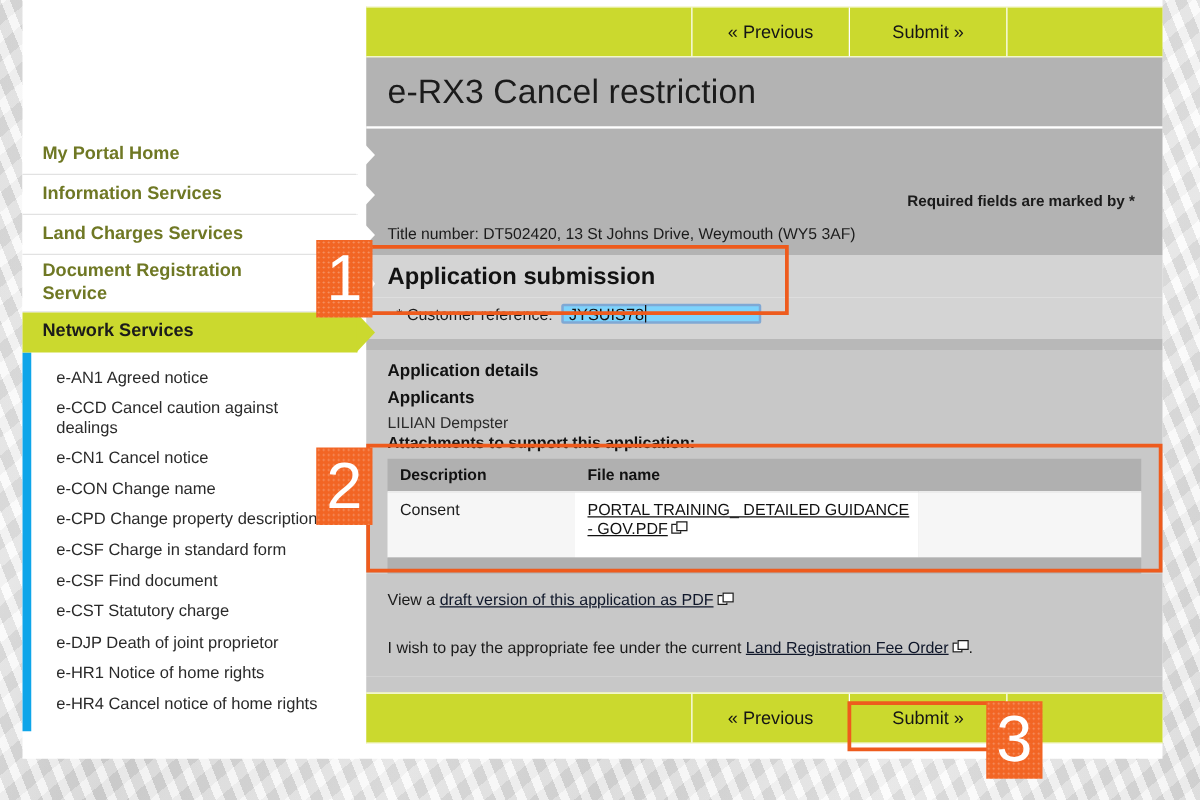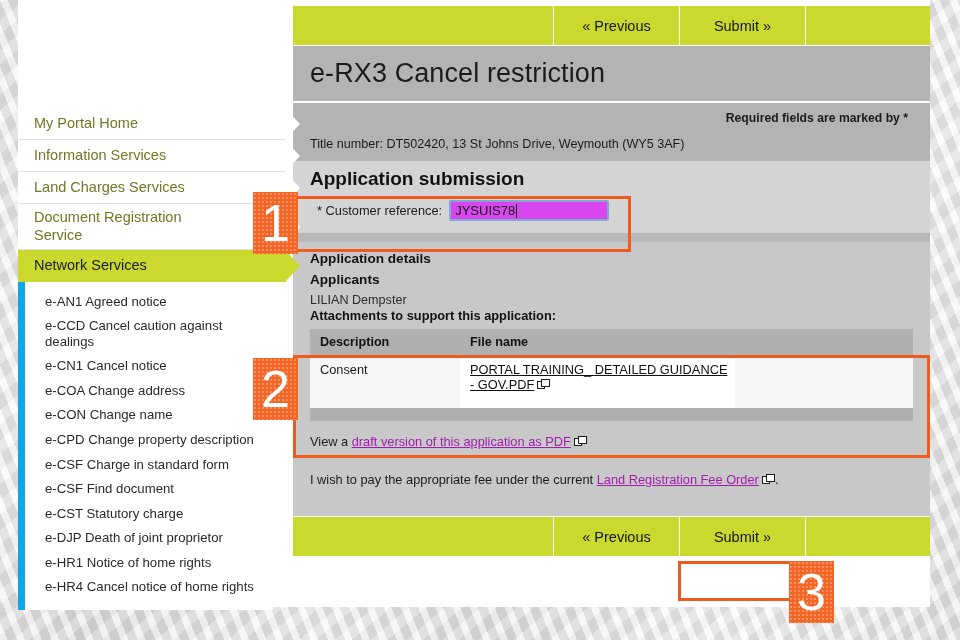--- a/index.html
+++ b/index.html
@@ -75,21 +75,21 @@
     border-top: 16px solid transparent;
     border-bottom: 16px solid transparent;
     border-left: 15px solid #ffffff;
   }
   .nav-top.two-line .tip {
     border-top-width: 23px;
     border-bottom-width: 23px;
   }
   .nav-top .label {
     font-size: 14.5px;
-    font-weight: normal;
+    font-weight: bold;
     color: #6f7824;
     line-height: 1.22;
   }
   .nav-top.active {
     background: #cbd92e;
     border-bottom: none;
   }
   .nav-top.active .tip { border-left-color: #cbd92e; }
   .nav-top.active .label { color: #1b1b1b; }
 
@@ -160,20 +160,21 @@
     background: #b3b3b3;
     padding: 8px 14px 10px 17px;
     box-sizing: border-box;
   }
   .meta-req {
     text-align: right;
     font-size: 12.2px;
     font-weight: bold;
     color: #1b1b1b;
     padding-right: 8px;
+    margin-top: 43px;
   }
   .meta-title {
     margin-top: 12px;
     font-size: 12.6px;
     color: #1b1b1b;
   }
 
   .section-head {
     background: #d4d4d4;
     font-size: 19px;
@@ -187,22 +188,22 @@
     display: flex;
     align-items: center;
   }
   .field-label {
     font-size: 12.8px;
     color: #1b1b1b;
     margin-right: 7px;
   }
   .text-input {
     width: 160px;
-    height: 21px;
-    background: #d946ef;
+    height: 16px;
+    background: #7dd3fc;
     border: 2px solid #7fa8d4;
     border-radius: 2px;
     display: flex;
     align-items: center;
     padding: 0 4px;
     box-sizing: border-box;
     font-size: 13px;
     color: #111111;
   }
   .caret {
@@ -263,21 +264,21 @@
   }
   .file-link {
     color: #111111;
     text-decoration: underline;
     font-size: 12.8px;
   }
 
   .links-area { background: #c8c8c8; padding: 13px 0 14px 17px; }
   .links-area p { margin: 0 0 23px 0; font-size: 12.8px; color: #1b1b1b; }
   .links-area p:last-child { margin-bottom: 2px; }
-  .inline-link { color: #a21caf; text-decoration: underline; }
+  .inline-link { color: #0f172a; text-decoration: underline; }
 
   .tail-band { background: #c8c8c8; height: 13px; }
 
   
   .popup-icon {
     display: inline-block;
     position: relative;
     width: 13px;
     height: 11px;
     vertical-align: -1px;
@@ -349,21 +350,20 @@
   </div>
   <div class="nav-top active">
     <span class="label">Network Services</span>
     <span class="tip"></span>
   </div>
 
   <div id="sublist">
     <div class="sub-item">e-AN1 Agreed notice</div>
     <div class="sub-item">e-CCD Cancel caution against dealings</div>
     <div class="sub-item">e-CN1 Cancel notice</div>
-    <div class="sub-item">e-COA Change address</div>
     <div class="sub-item">e-CON Change name</div>
     <div class="sub-item">e-CPD Change property description</div>
     <div class="sub-item">e-CSF Charge in standard form</div>
     <div class="sub-item">e-CSF Find document</div>
     <div class="sub-item">e-CST Statutory charge</div>
     <div class="sub-item">e-DJP Death of joint proprietor</div>
     <div class="sub-item">e-HR1 Notice of home rights</div>
     <div class="sub-item">e-HR4 Cancel notice of home rights</div>
   </div>
 </div>

